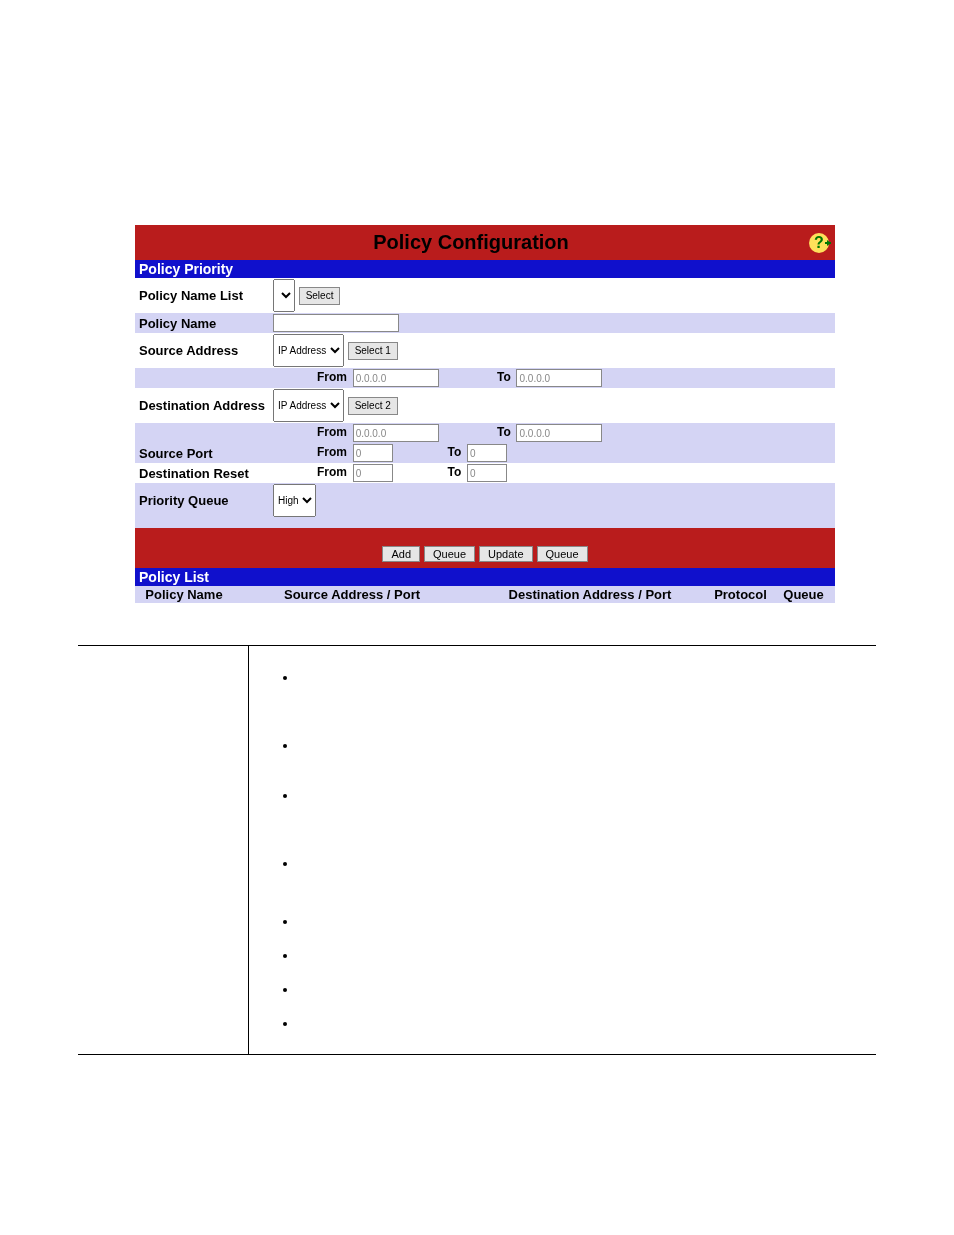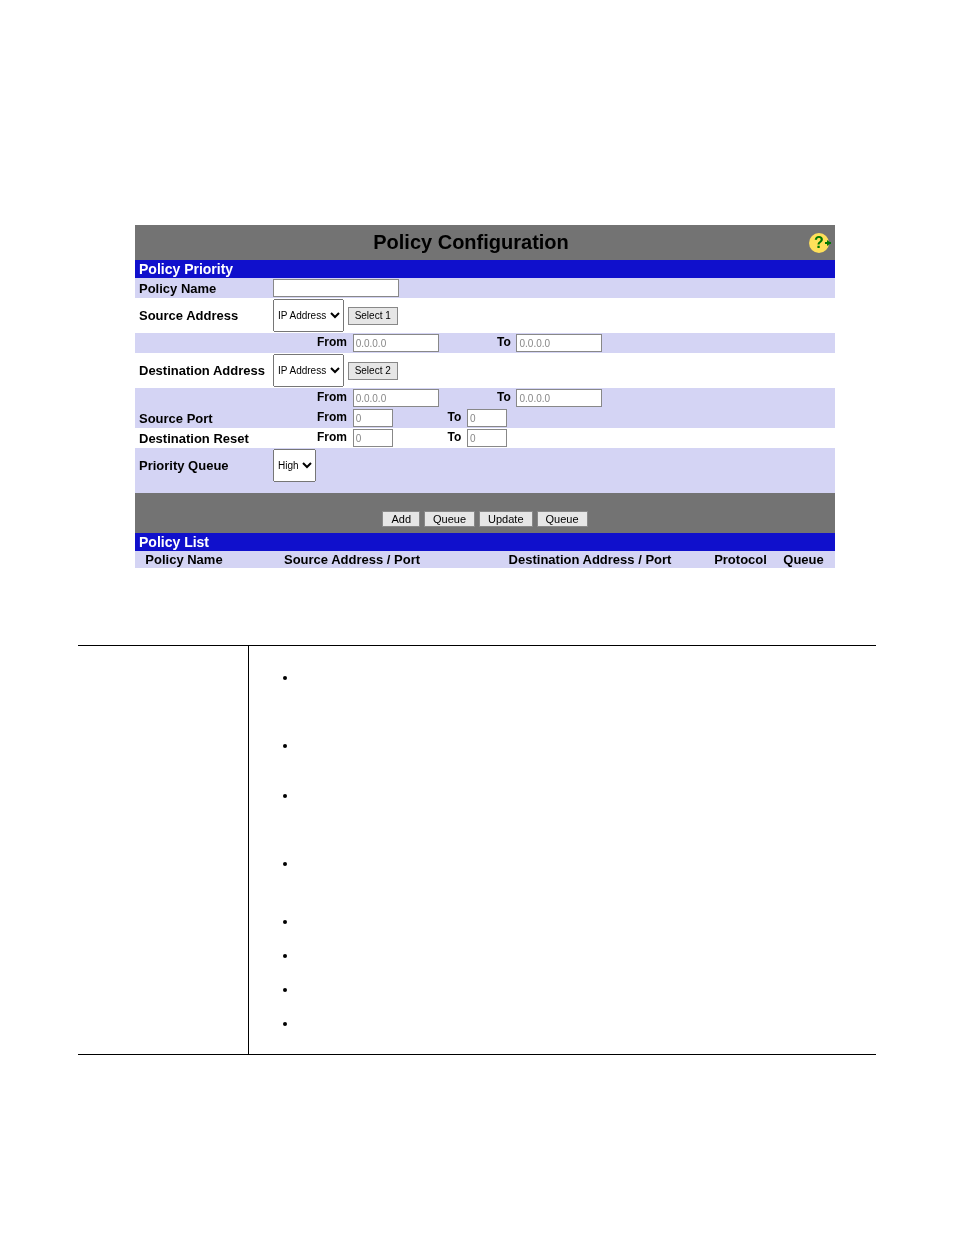--- a/index.html
+++ b/index.html
@@ -14,21 +14,21 @@
     min-height: 1235px;
     margin: 0 auto;
     position: relative;
     box-sizing: border-box;
   }
   .panel {
     position: absolute;
     left: 135px;
     top: 225px;
     width: 700px;
-    background: #737373;
+    background: #b91c1c;
   }
   .panel-title-row {
     display: flex;
     align-items: center;
   }
   .panel-title {
     flex: 1;
     text-align: center;
     font-weight: bold;
     font-size: 20px;
@@ -173,20 +173,27 @@
           <polygon points="24,12 20,9 20,15" fill="#007700"></polygon>
         </svg>
       </span>
     </div>
 
     <div class="section-header">Policy Priority</div>
 
     <table class="form-table">
 
       <tbody>
+          <tr class="row-light">
+        <td class="label-cell">Policy Name List</td>
+        <td>
+          <select class="mini-select"><option></option></select>
+          <button class="mini-btn">Select</button>
+        </td>
+      </tr>
 
       <tr class="row-lav">
         <td class="label-cell">Policy Name</td>
         <td>
           <input class="mini-input-full" type="text" value="" style="">
         </td>
       </tr>
 
       <tr class="row-light">
         <td class="label-cell">Source Address</td>

